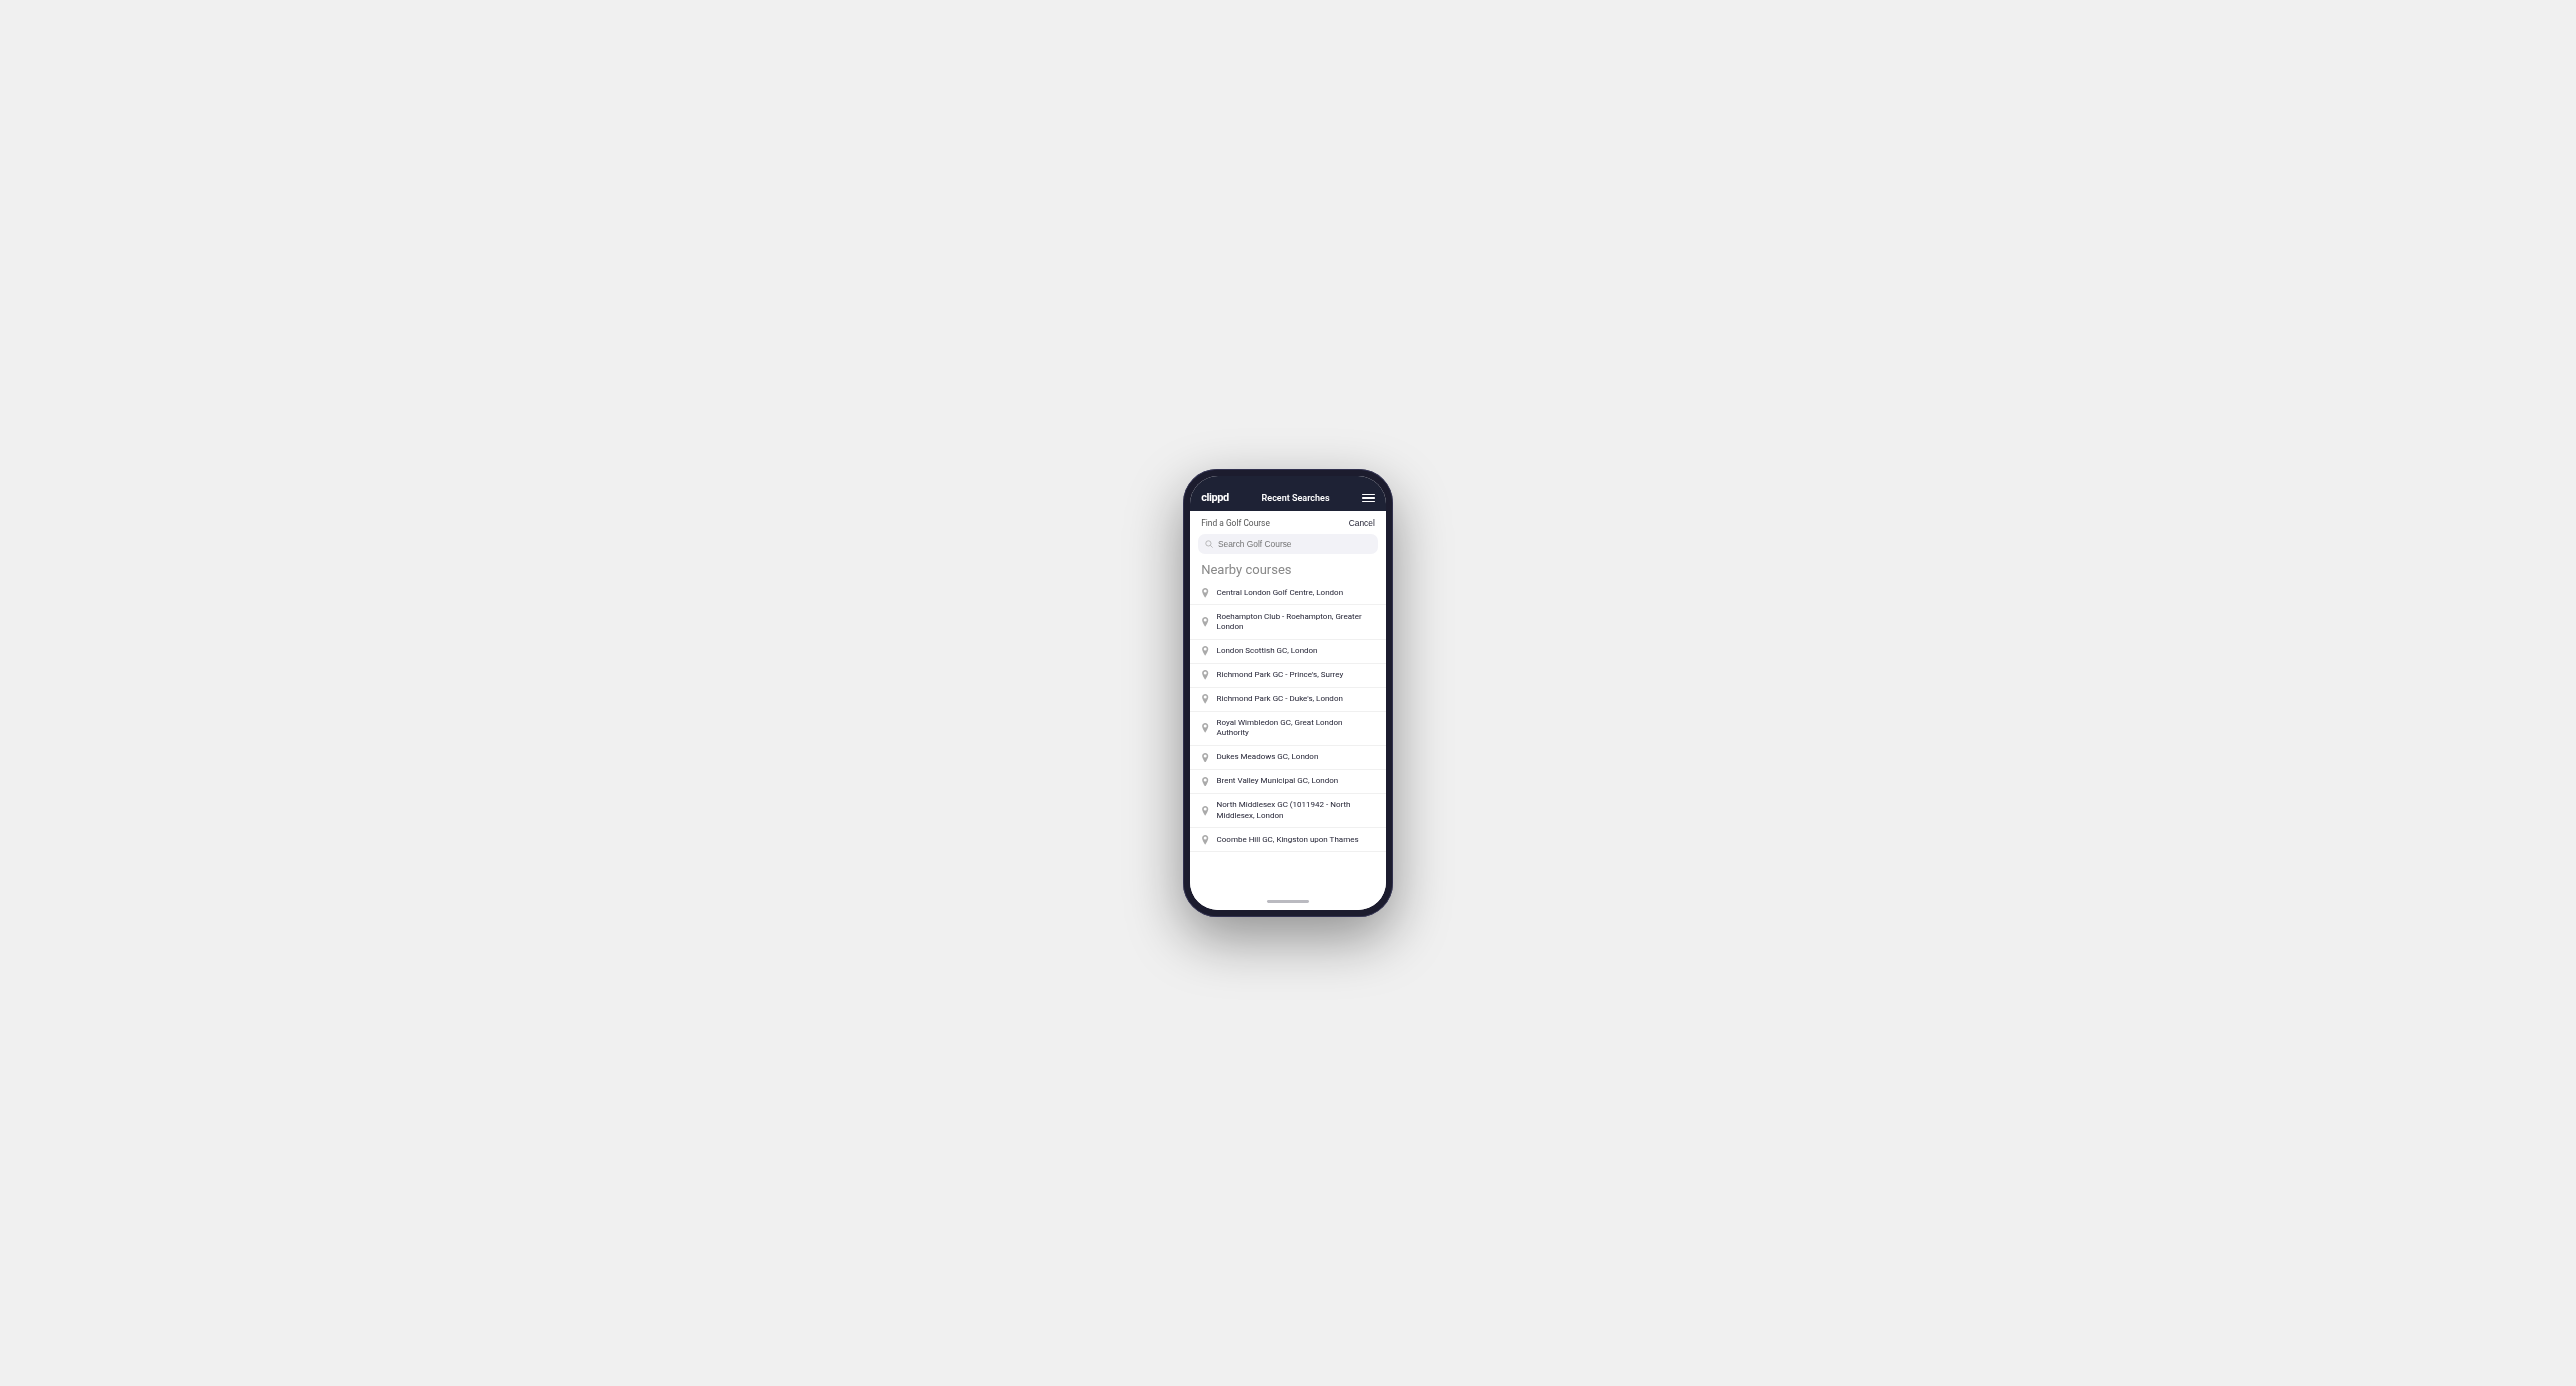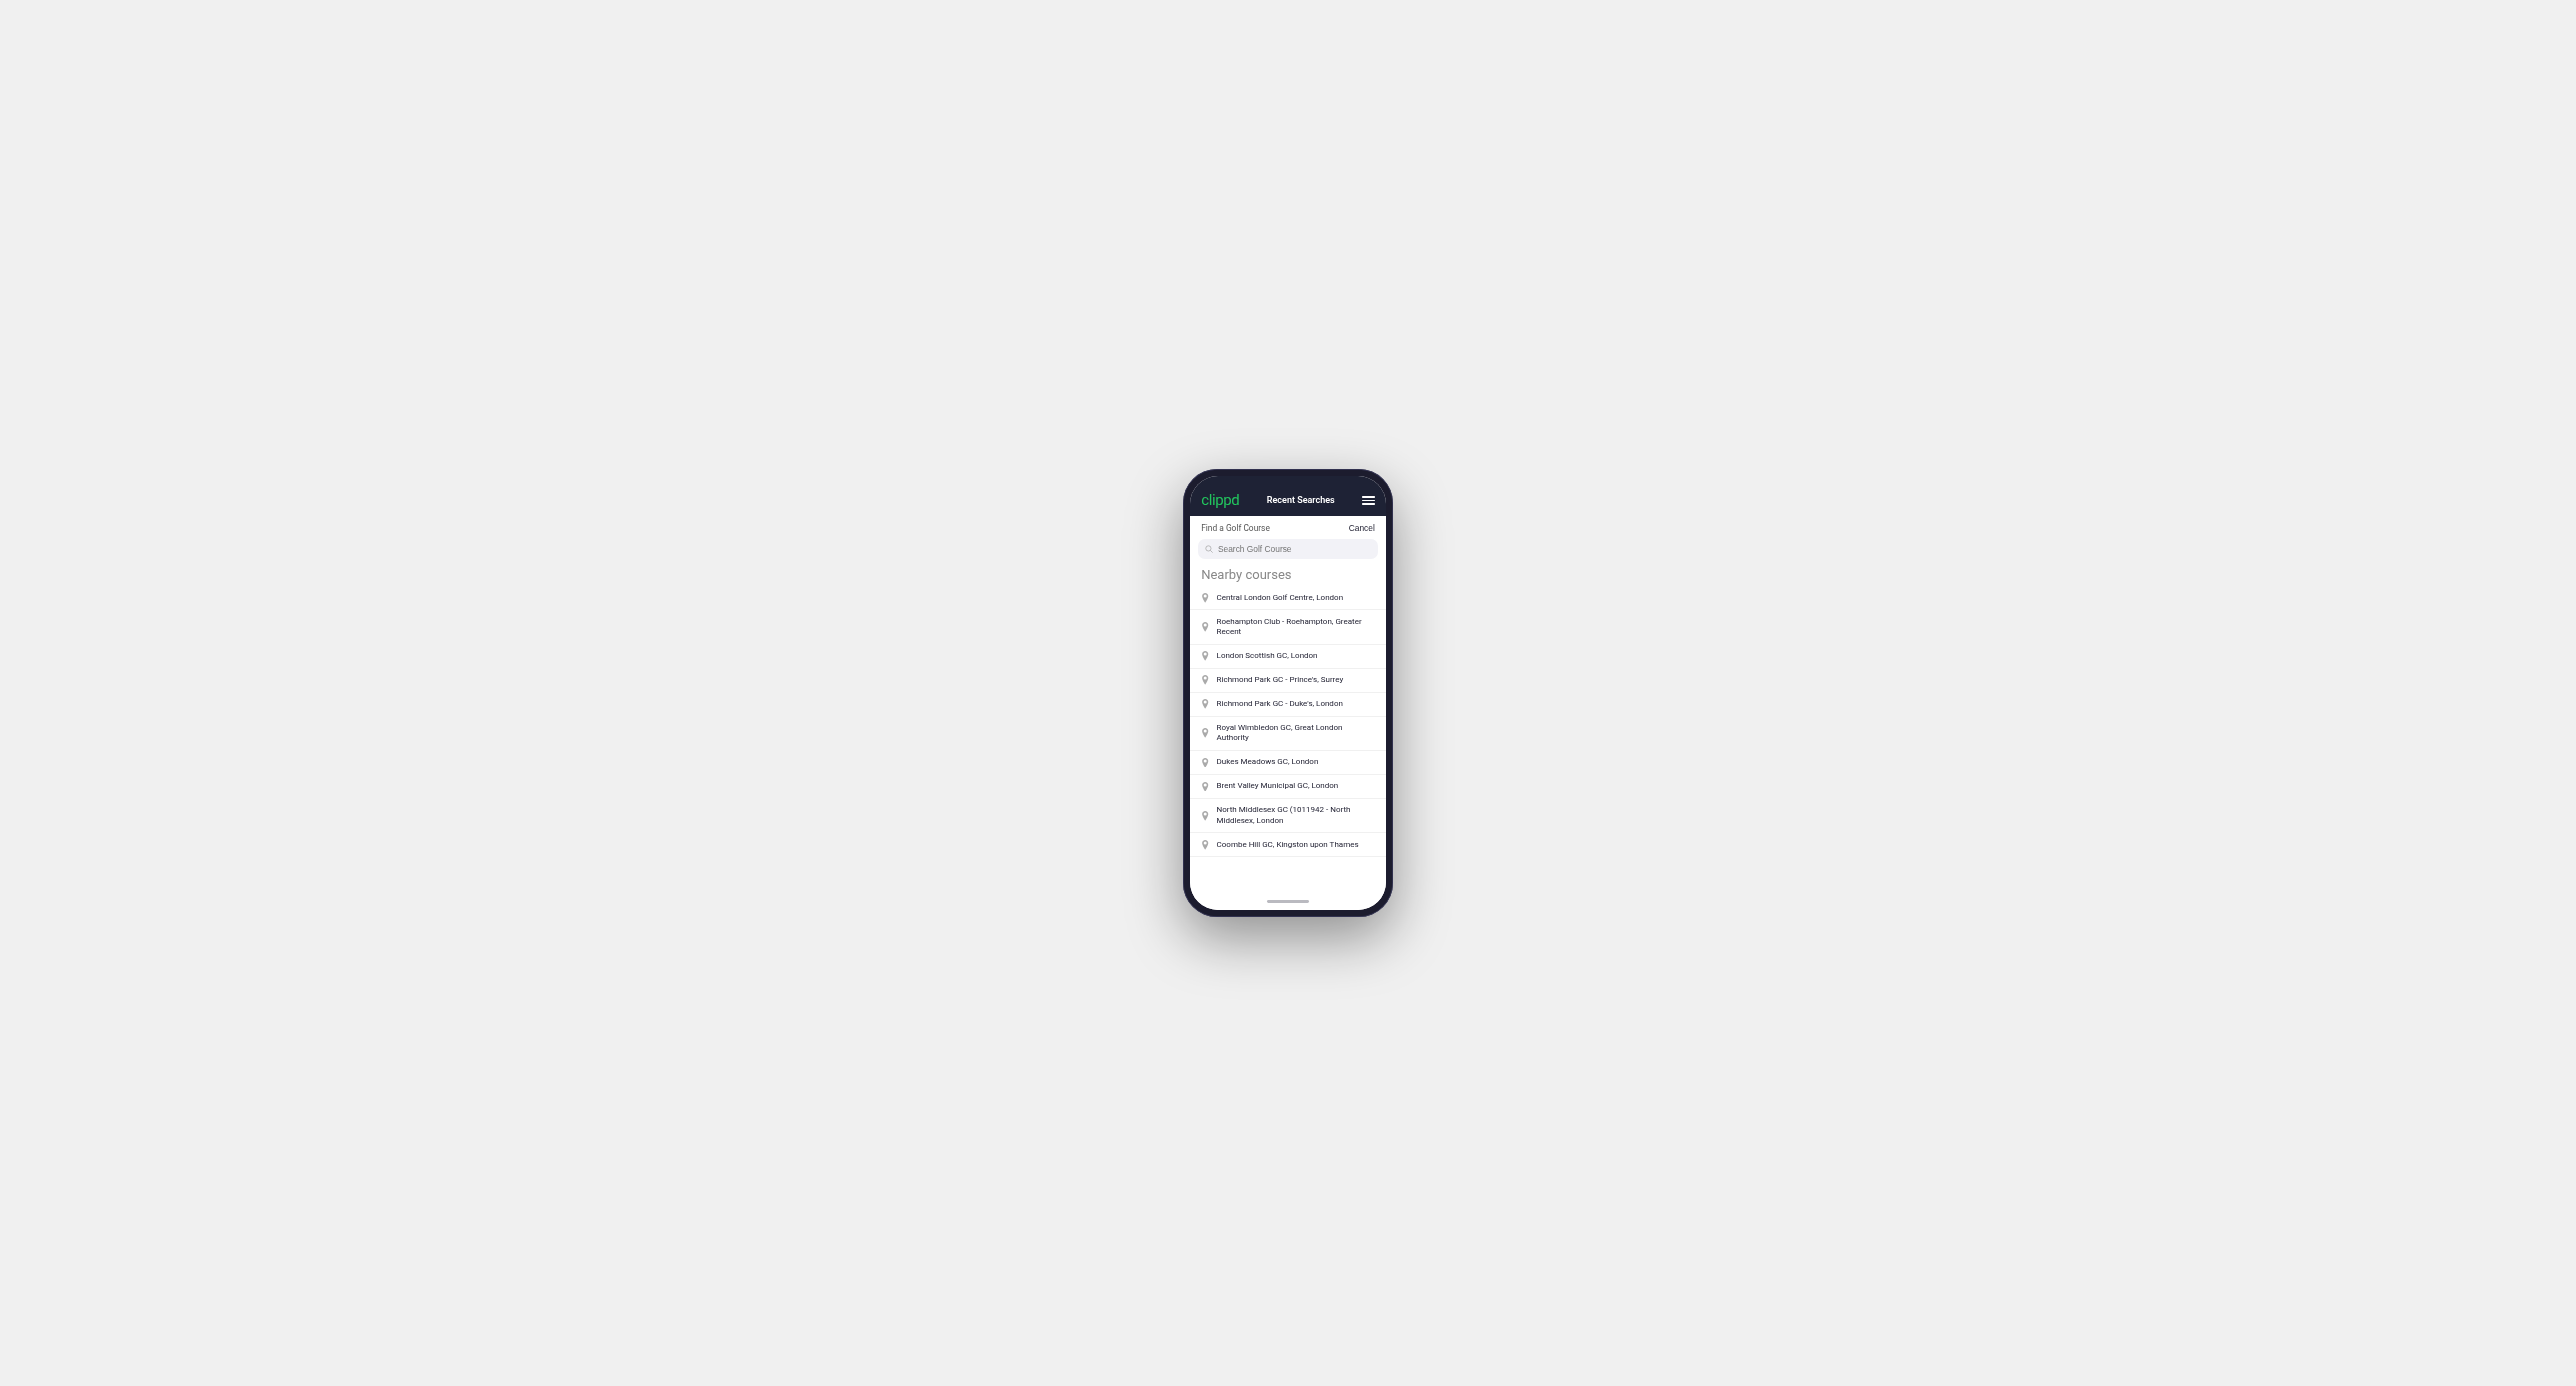--- a/index.html
+++ b/index.html
@@ -42,23 +42,23 @@
     
     .nav-header {
       background: #1e2235;
       display: flex;
       align-items: center;
       justify-content: space-between;
       padding: 5.6px 11.2px 7px;
     }
 
     .nav-logo {
-      font-size: 15px;
-      font-weight: 400;
-      color: #22c55e;
+      font-size: 11px;
+      font-weight: 700;
+      color: #ffffff;
       letter-spacing: -0.4px;
     }
 
     .nav-title {
       font-size: 9px;
       font-weight: 600;
       color: #ffffff;
     }
 
     .nav-menu-icon {
@@ -231,21 +231,21 @@
             <div class="course-item">
       <svg class="location-icon" viewBox="0 0 12 16" fill="none" xmlns="http://www.w3.org/2000/svg">
         <path d="M6 0C3.24 0 1 2.24 1 5c0 3.75 5 11 5 11s5-7.25 5-11c0-2.76-2.24-5-5-5zm0 7.5a2.5 2.5 0 1 1 0-5 2.5 2.5 0 0 1 0 5z" fill="#aaa"></path>
       </svg>
       <span class="course-name">Central London Golf Centre, London</span>
     </div>
             <div class="course-item">
       <svg class="location-icon" viewBox="0 0 12 16" fill="none" xmlns="http://www.w3.org/2000/svg">
         <path d="M6 0C3.24 0 1 2.24 1 5c0 3.75 5 11 5 11s5-7.25 5-11c0-2.76-2.24-5-5-5zm0 7.5a2.5 2.5 0 1 1 0-5 2.5 2.5 0 0 1 0 5z" fill="#aaa"></path>
       </svg>
-      <span class="course-name">Roehampton Club - Roehampton, Greater Recent</span>
+      <span class="course-name">Roehampton Club - Roehampton, Greater London</span>
     </div>
             <div class="course-item">
       <svg class="location-icon" viewBox="0 0 12 16" fill="none" xmlns="http://www.w3.org/2000/svg">
         <path d="M6 0C3.24 0 1 2.24 1 5c0 3.75 5 11 5 11s5-7.25 5-11c0-2.76-2.24-5-5-5zm0 7.5a2.5 2.5 0 1 1 0-5 2.5 2.5 0 0 1 0 5z" fill="#aaa"></path>
       </svg>
       <span class="course-name">London Scottish GC, London</span>
     </div>
             <div class="course-item">
       <svg class="location-icon" viewBox="0 0 12 16" fill="none" xmlns="http://www.w3.org/2000/svg">
         <path d="M6 0C3.24 0 1 2.24 1 5c0 3.75 5 11 5 11s5-7.25 5-11c0-2.76-2.24-5-5-5zm0 7.5a2.5 2.5 0 1 1 0-5 2.5 2.5 0 0 1 0 5z" fill="#aaa"></path>

